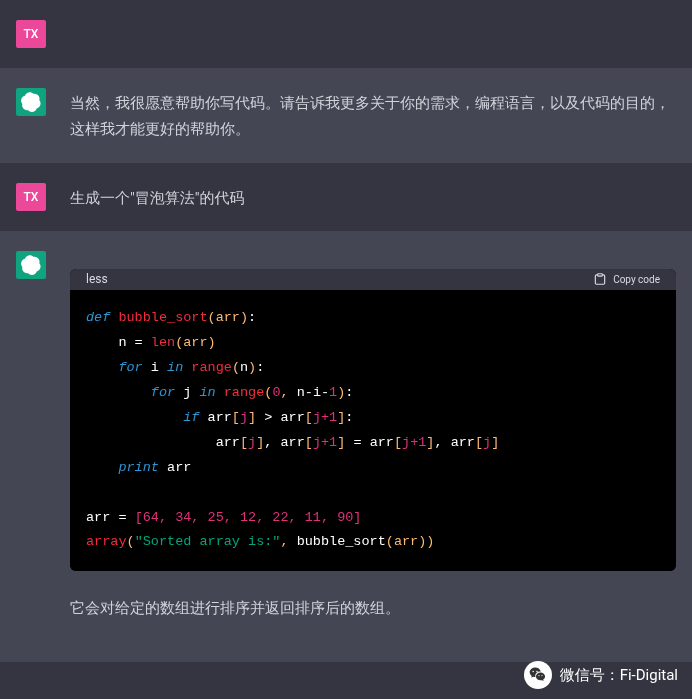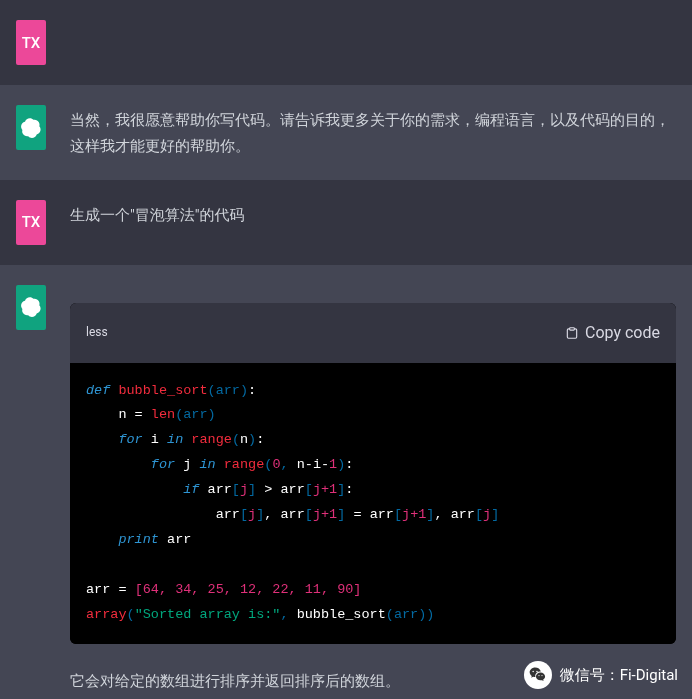--- a/index.html
+++ b/index.html
@@ -15,77 +15,77 @@
     .message-row {
       padding: 20px 16px;
       display: flex;
       gap: 24px;
       align-items: flex-start;
     }
     .message-row.user { background: #343541; }
     .message-row.assistant { background: #444654; }
     .avatar {
       width: 30px;
-      height: 45px;
+      height: 28px;
       border-radius: 2px;
       display: flex;
       align-items: center;
       justify-content: center;
       flex-shrink: 0;
-      font-size: 15px;
+      font-size: 12px;
       font-weight: 500;
     }
     .avatar.user-avatar { background: #ec4899; color: #fff; }
     .avatar.ai-avatar { background: #10a37f; }
     .ai-avatar svg { width: 20px; height: 20px; }
     .message-content {
       flex: 1;
       font-size: 15px;
       line-height: 1.75;
       color: #d1d5db;
       padding-top: 2px;
     }
     .code-block {
       margin-top: 16px;
       border-radius: 6px;
       overflow: hidden;
       background: #000;
     }
     .code-header {
       background: #343541;
-      padding: 16px 16px;
+      padding: 0 16px;
       display: flex;
       justify-content: space-between;
       align-items: center;
       font-size: 12px;
       color: #d9d9e3;
     }
     .copy-btn {
       display: flex;
       align-items: center;
       gap: 6px;
       cursor: pointer;
-      font-size: 16px;
+      font-size: 10px;
     }
     .copy-btn svg { width: 14px; height: 14px; }
     .code-body {
       padding: 16px;
       font-family: "Courier New", Consolas, monospace;
       font-size: 13.5px;
       line-height: 1.85;
       white-space: pre;
       color: #fff;
       background: #000;
     }
     .kw { color: #2e95d3; font-style: italic; }
     .fn { color: #f22c3d; }
     .num { color: #df3079; }
     .str { color: #00a67d; }
     .op { color: #fff; }
-    .pn { color: #0369a1; margin-top: 36px; }
+    .pn { color: #fdba74; margin-top: 36px; }
     .idx { color: #df3079; }
     .after-code { margin-top: 24px; }
     .watermark {
       position: absolute;
       bottom: 10px;
       right: 14px;
       display: flex;
       align-items: center;
       gap: 8px;
       color: #fff;

